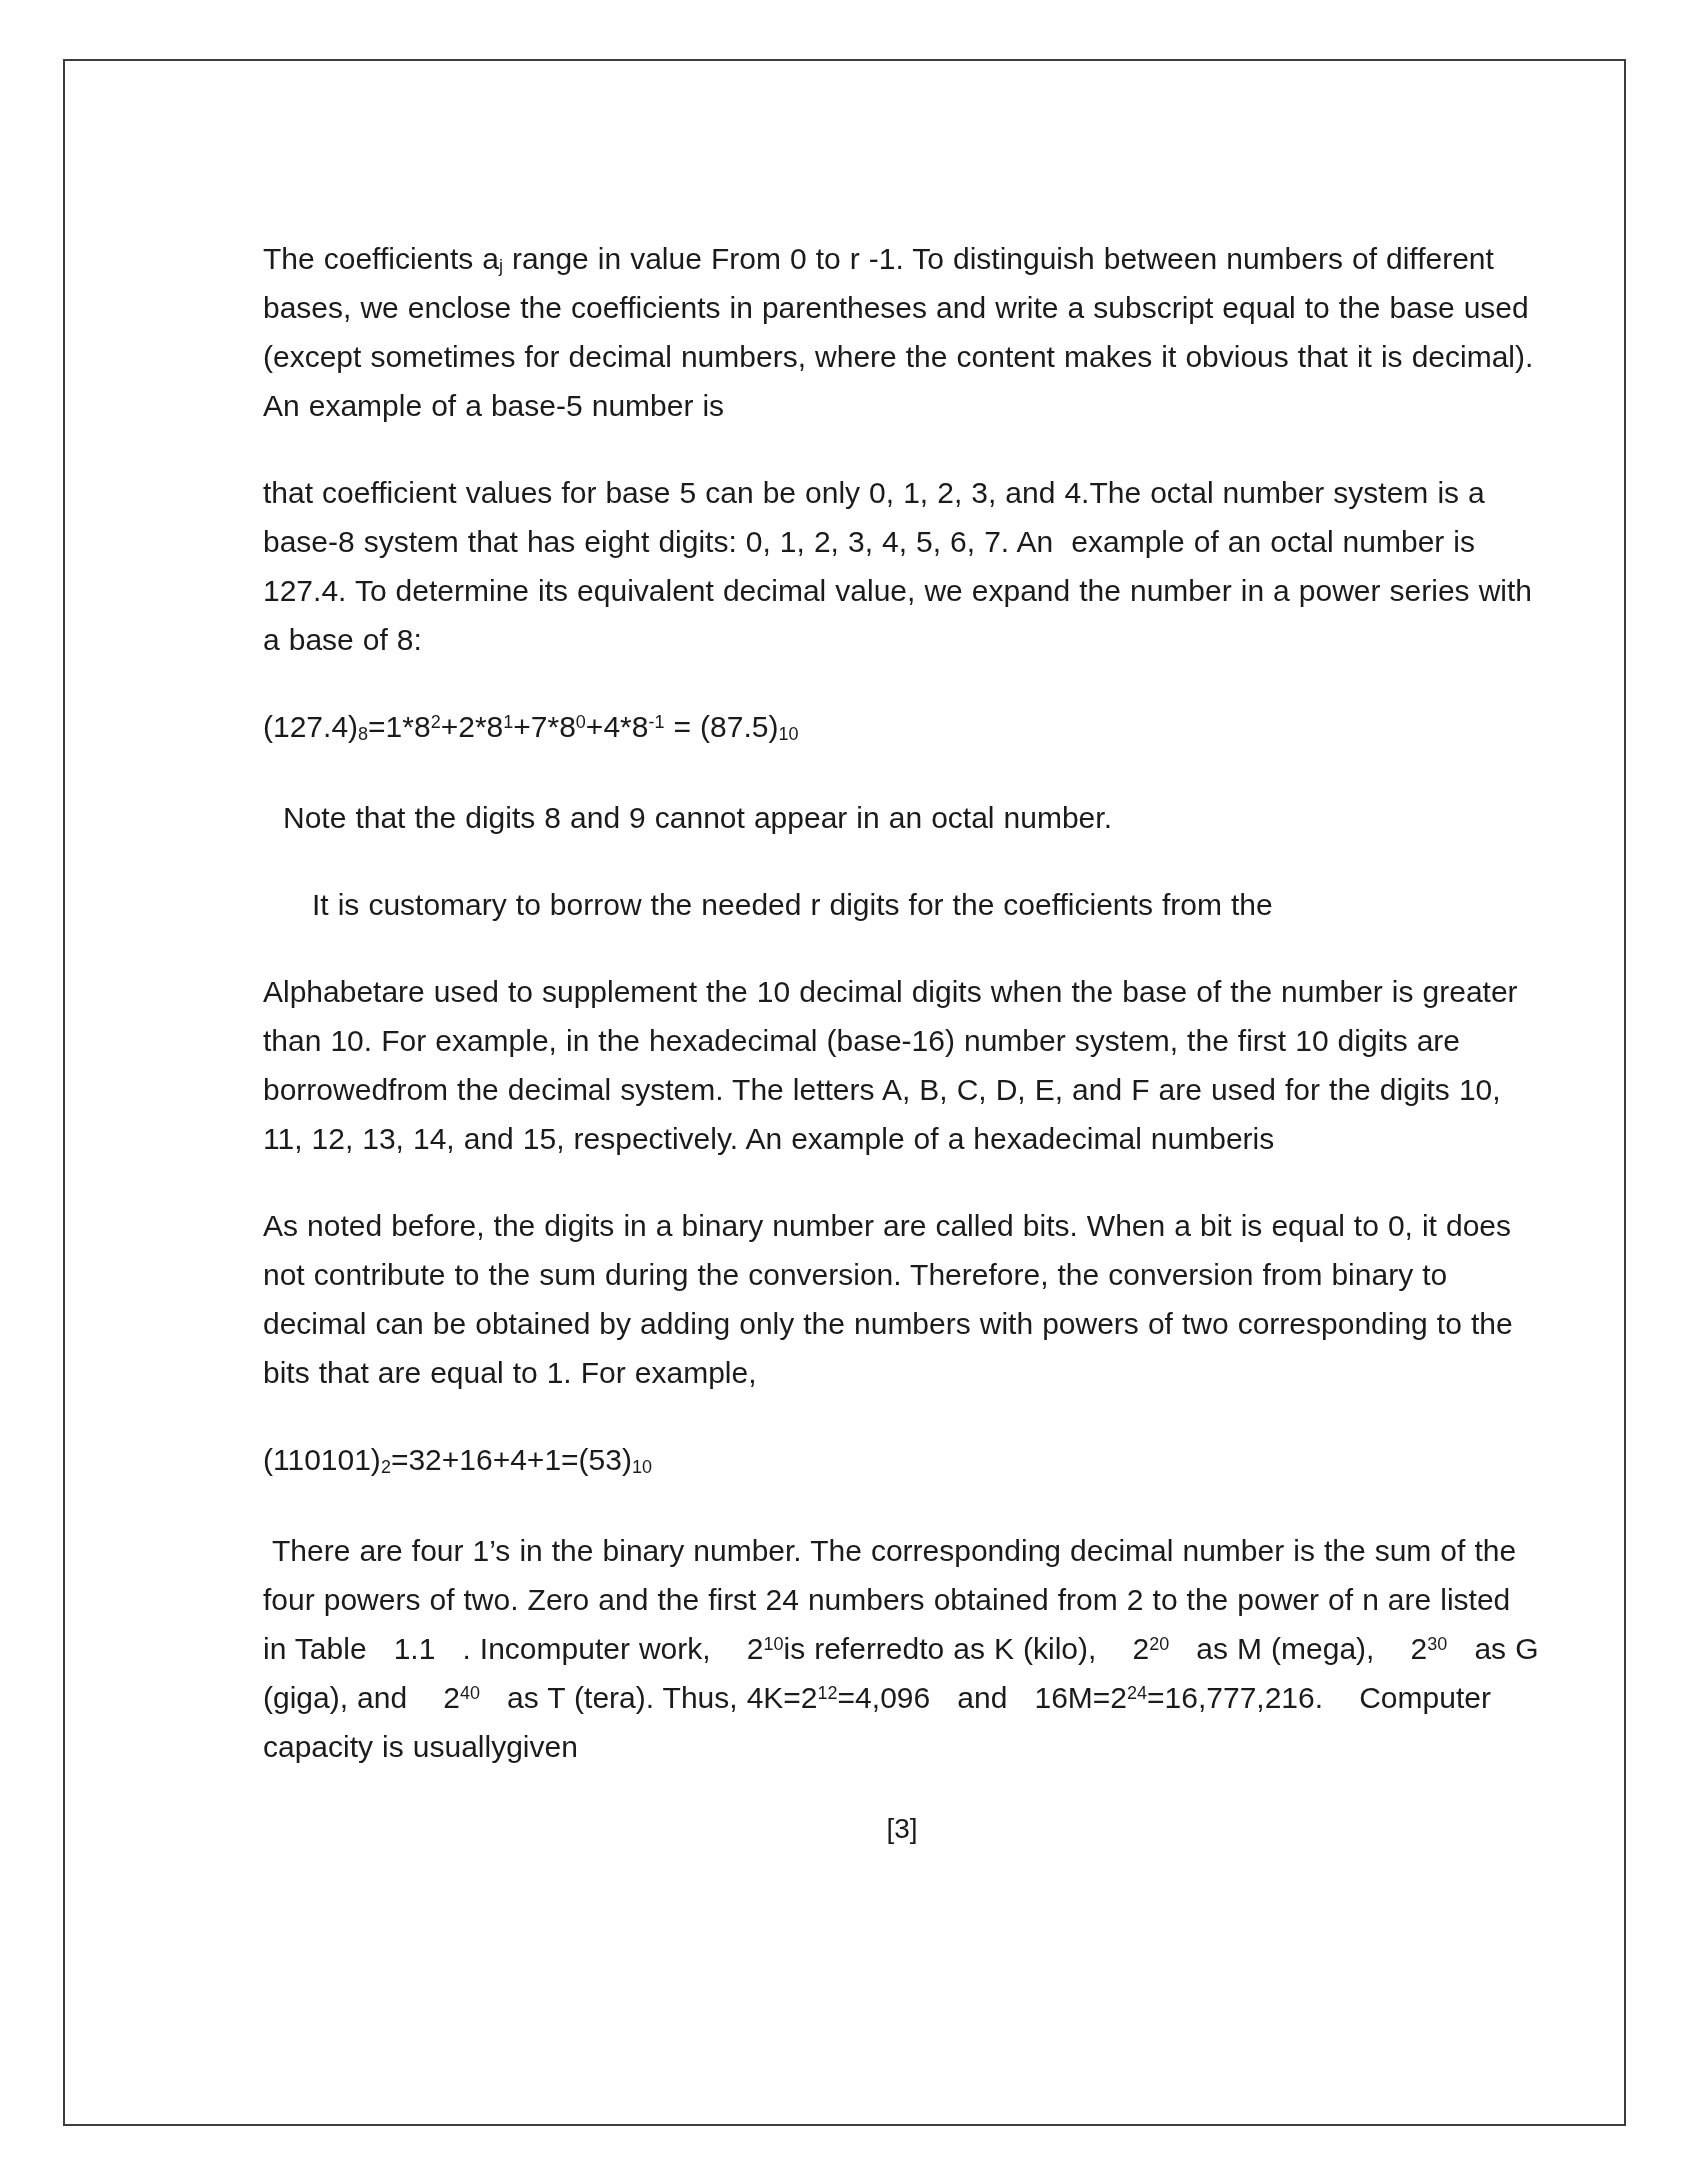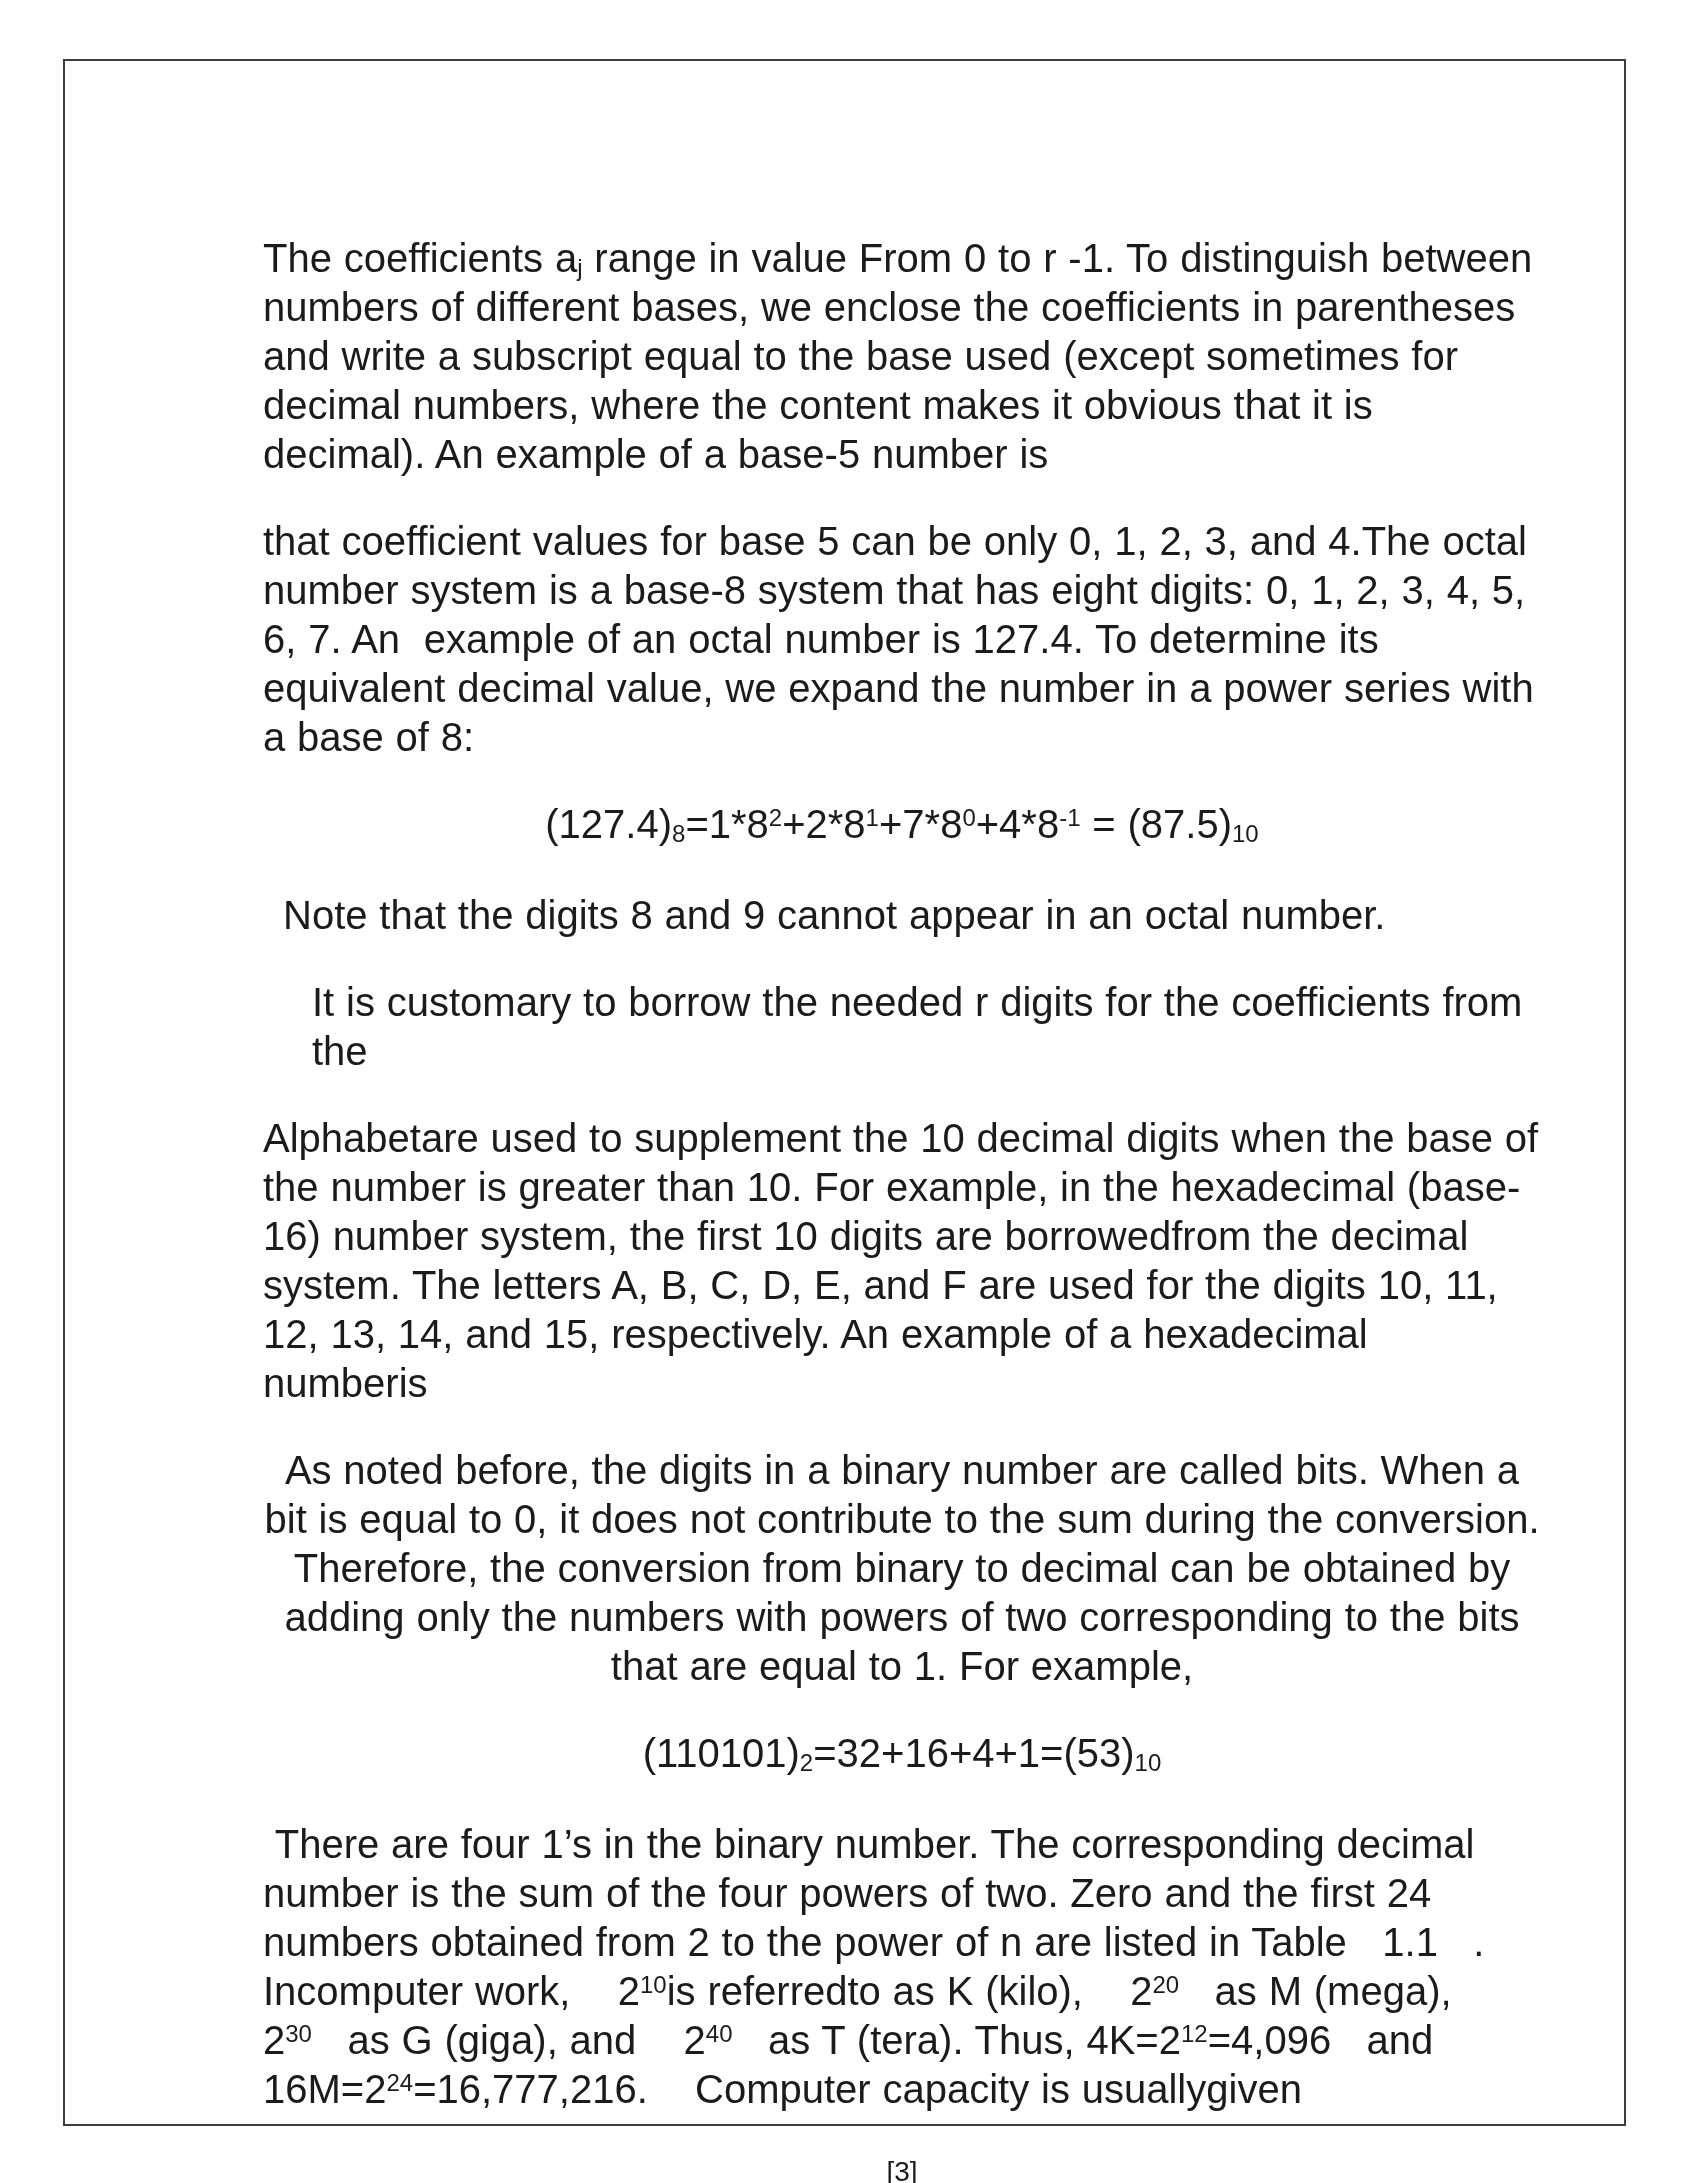--- a/index.html
+++ b/index.html
@@ -20,26 +20,26 @@
     border: 2px solid #3d3d3d;
     background: #ffffff;
   }
   .document-content {
     position: absolute;
     left: 198px;
     top: 173px;
     width: 1278px;
   }
   .block {
-    font-size: 40px;
+    font-size: 30px;
     line-height: 49px;
     margin-bottom: 38px;
     word-spacing: 0.7px;
   }
-  .block.align-center { text-align: center; }
+  .block.align-center { text-align: left; }
   .block.align-left { text-align: left; }
   .block.formula { margin-top: 4px; margin-bottom: 42px; }
   sup {
     font-size: 60%;
     line-height: 0;
     vertical-align: baseline;
     position: relative;
     top: -0.5em;
   }
   sub {

